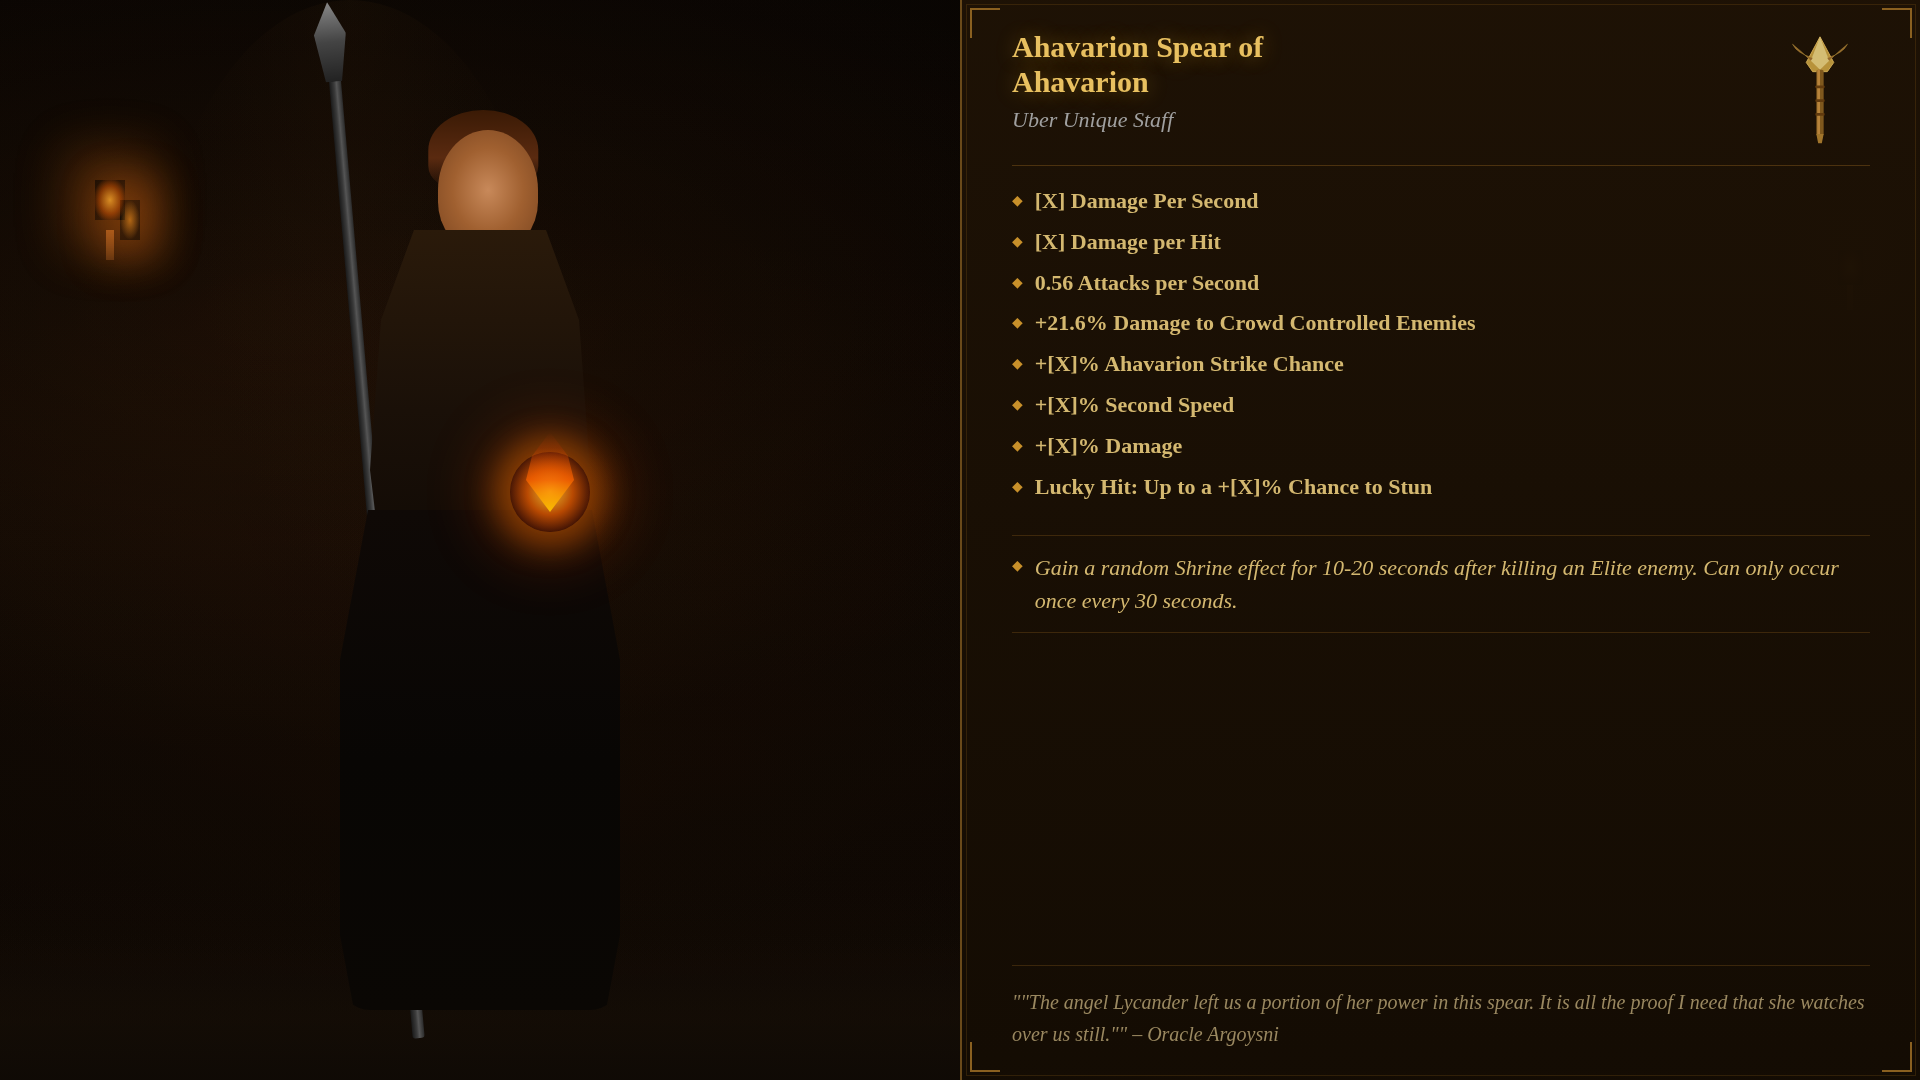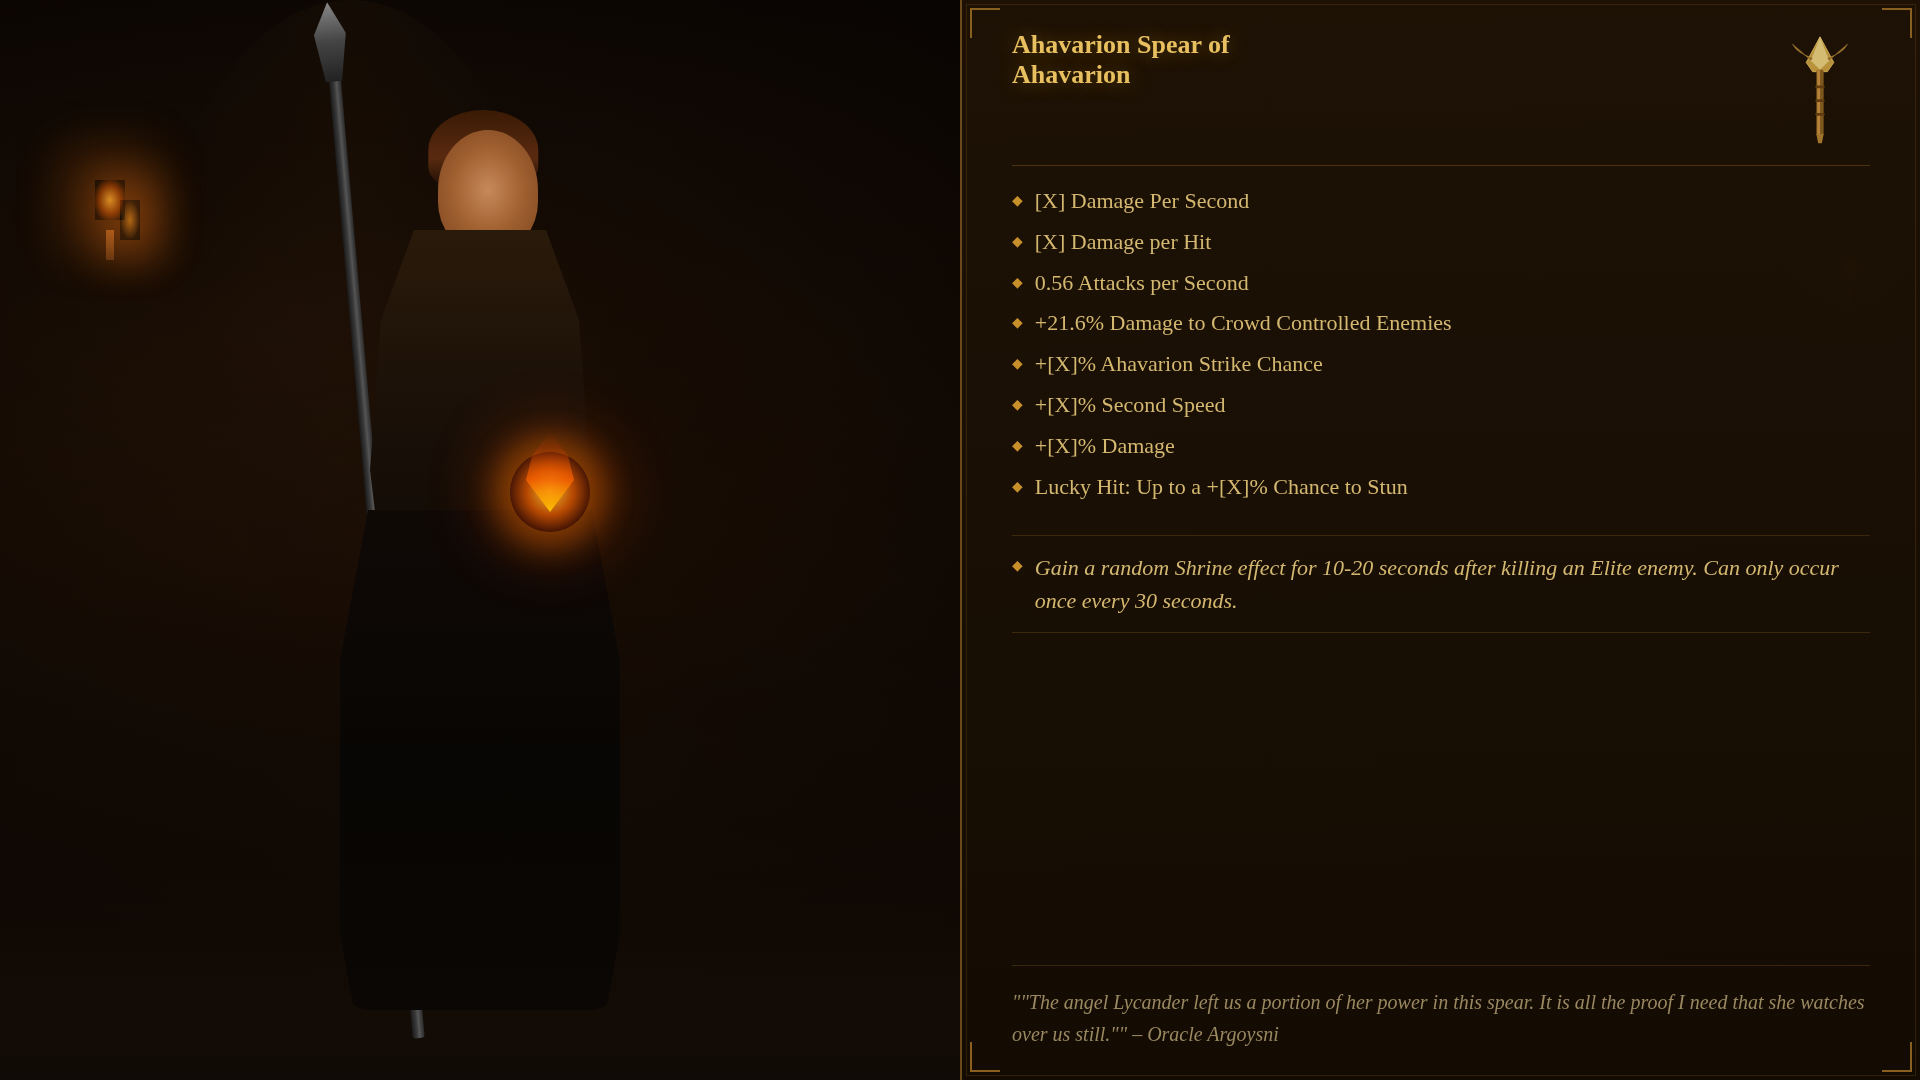--- a/index.html
+++ b/index.html
@@ -257,21 +257,21 @@
       margin-bottom: 20px;
       padding-bottom: 15px;
       border-bottom: 1px solid rgba(150, 100, 30, 0.4);
     }
 
     .item-title-block {
       flex: 1;
     }
 
     .item-name {
-      font-size: 26px;
+      font-size: 30px;
       font-weight: bold;
       color: #e8c060;
       line-height: 1.15;
       text-shadow: 0 0 20px rgba(220, 160, 40, 0.4);
       margin-bottom: 8px;
     }
 
     .item-type {
       font-size: 22px;
       color: #a0a0a0;
@@ -313,20 +313,21 @@
       color: #c8902a;
       margin-right: 12px;
       margin-top: 2px;
       font-size: 14px;
       flex-shrink: 0;
       line-height: 1.8;
     }
 
     .stat-text {
       flex: 1;
+      font-weight: bold;
     }
 
     
     .ability-section {
       margin: 5px 0 18px 0;
       padding: 15px 0;
       border-top: 1px solid rgba(150,100,30,0.3);
       border-bottom: 1px solid rgba(150,100,30,0.3);
     }
 
@@ -468,20 +469,21 @@
   <div class="corner-tr"></div>
   <div class="corner-bl"></div>
   <div class="corner-br"></div>
 
   <div class="item-header">
     <div class="item-title-block">
       <div class="item-name">
         <span>Ahavarion Spear of</span><br>
         <span>Ahavarion</span>
       </div>
+      <div class="item-type">Uber Unique Staff</div>
     </div>
     <div class="item-icon-area">
 
       <svg class="spear-icon-svg" viewBox="0 0 80 120" xmlns="http://www.w3.org/2000/svg">
 
         <polygon points="40,2 55,30 48,40 32,40 25,30" fill="#c8a040" stroke="#e8c060" stroke-width="1"></polygon>
         <polygon points="40,2 50,28 40,38 30,28" fill="#e8d080"></polygon>
 
         <rect x="36" y="38" width="8" height="72" fill="#8a6020" rx="2"></rect>
         <rect x="37" y="38" width="3" height="72" fill="#c89040" rx="1"></rect>

